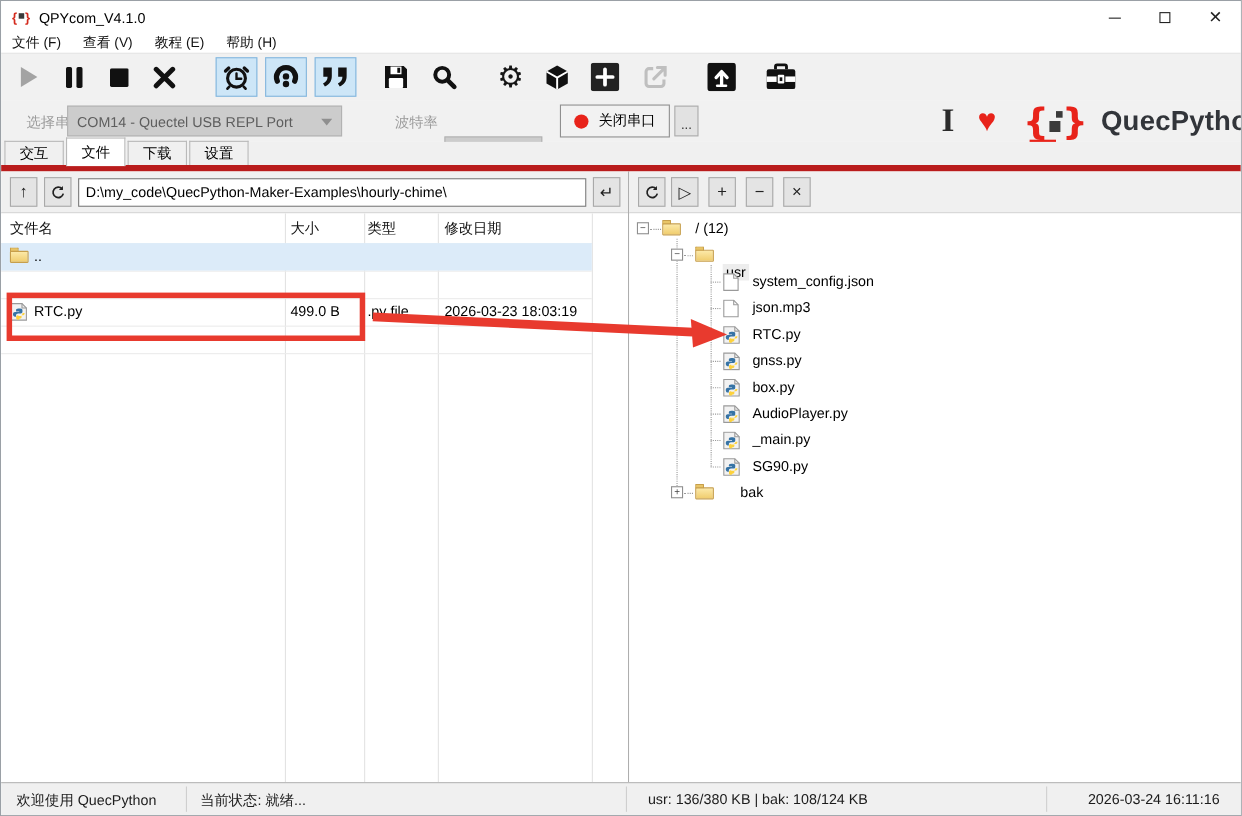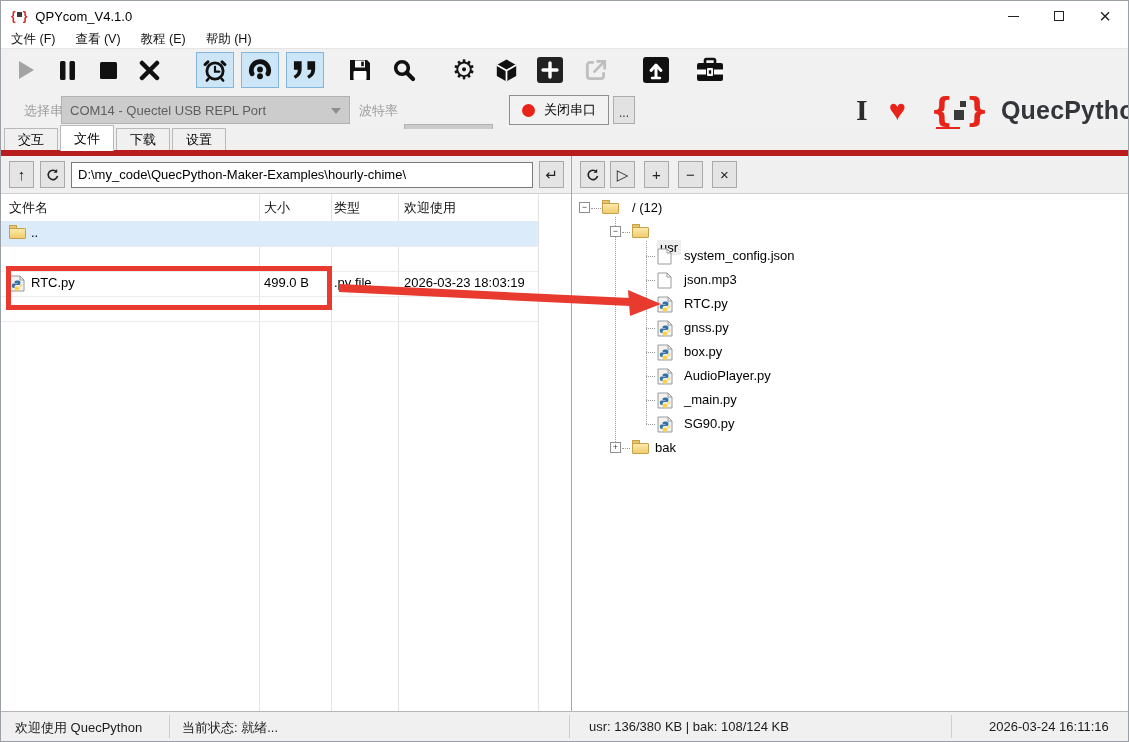--- a/index.html
+++ b/index.html
@@ -219,21 +219,21 @@
         <rect x="2" y="12.5" width="9" height="5" fill="#fff"></rect>
         <rect x="19" y="12.5" width="9" height="5" fill="#fff"></rect>
         <rect x="12" y="11" width="6" height="8" rx="1" fill="#fff"></rect>
         <rect x="13.8" y="13.3" width="2.4" height="3.4" fill="#111"></rect>
       </svg>
     </div>
   </div>
 
   <div class="serialbar">
     <span class="ser-label" style="left:8px;margin-left:15px;">选择串口</span>
-    <div class="combo" style="left:60px; width:289px;">
+    <div class="combo" style="left:60px; width:250px;">
       <span>COM14 - Quectel USB REPL Port</span>
       <span class="chev"></span>
     </div>
     <span class="ser-label" style="left:358px;">波特率</span>
     <div class="combo" style="left:403px; width:89px;margin-top:28px;">
       <span>115200</span>
       <span class="chev"></span>
     </div>
     <div class="close-port-btn">
       <span class="red-dot"></span>
@@ -292,21 +292,21 @@
         <div class="colline" style="left:537px;"></div>
         <div class="rowline" style="top:27px;"></div>
         <div class="rowline" style="top:52px;"></div>
         <div class="rowline" style="top:77px;"></div>
         <div class="rowline" style="top:102px;"></div>
         <div class="rowline" style="top:127px;"></div>
 
         <span class="th" style="left:8px;">文件名</span>
         <span class="th" style="left:263px;">大小</span>
         <span class="th" style="left:333px;">类型</span>
-        <span class="th" style="left:403px;">欢迎使用</span>
+        <span class="th" style="left:403px;">修改日期</span>
 
         <div class="trow sel" style="top:27px;">
           <span class="cell-icon"><span class="folder-ic"><span class="tabpart"></span><span class="bodypart"></span></span></span>
           <span class="cell" style="left:30px;">..</span>
         </div>
 
 
         <div class="trow" style="top:77px;">
           <span class="cell-icon">
             <svg class="ic" width="16" height="17" viewBox="0 0 16 17">
@@ -454,21 +454,21 @@
                 <path d="M8.4 14.8c1.8 0 2.2-.8 2.2-1.6v-1H7.7v-.5h3.9c1 0 1.8-.6 1.8-2.1h-1.9v.3c0 1-.9 1.7-1.9 1.7H7.2c-.8 0-1.5.7-1.5 1.5v1.1c0 .8.5 1.6 2.2 1.6z" fill="#fdd23c"></path>
               </svg>
             </span>
           <span class="t-label" style="left:112px;">SG90.py</span>
         </div>
 
         <div class="tree-row" style="top:242px;">
           <span class="expander" style="left:38px;">+</span>
           <span class="stub" style="left:50px; width:8px;"></span>
           <span class="t-icon" style="left:60px;"><span class="folder-ic"><span class="tabpart"></span><span class="bodypart"></span></span></span>
-          <span class="t-label" style="left:83px;">bak</span>
+          <span class="t-label" style="left:101px;">bak</span>
         </div>
       </div>
     </div>
   </div>
 
   <div class="anno-rect"></div>
   <svg class="anno-arrow" width="335" height="48" viewBox="0 0 335 48">
     <line x1="8" y1="15" x2="299" y2="29" stroke="#e83a2e" stroke-width="8"></line>
     <polygon points="297,17 330,31 299,43" fill="#e83a2e"></polygon>
   </svg>

